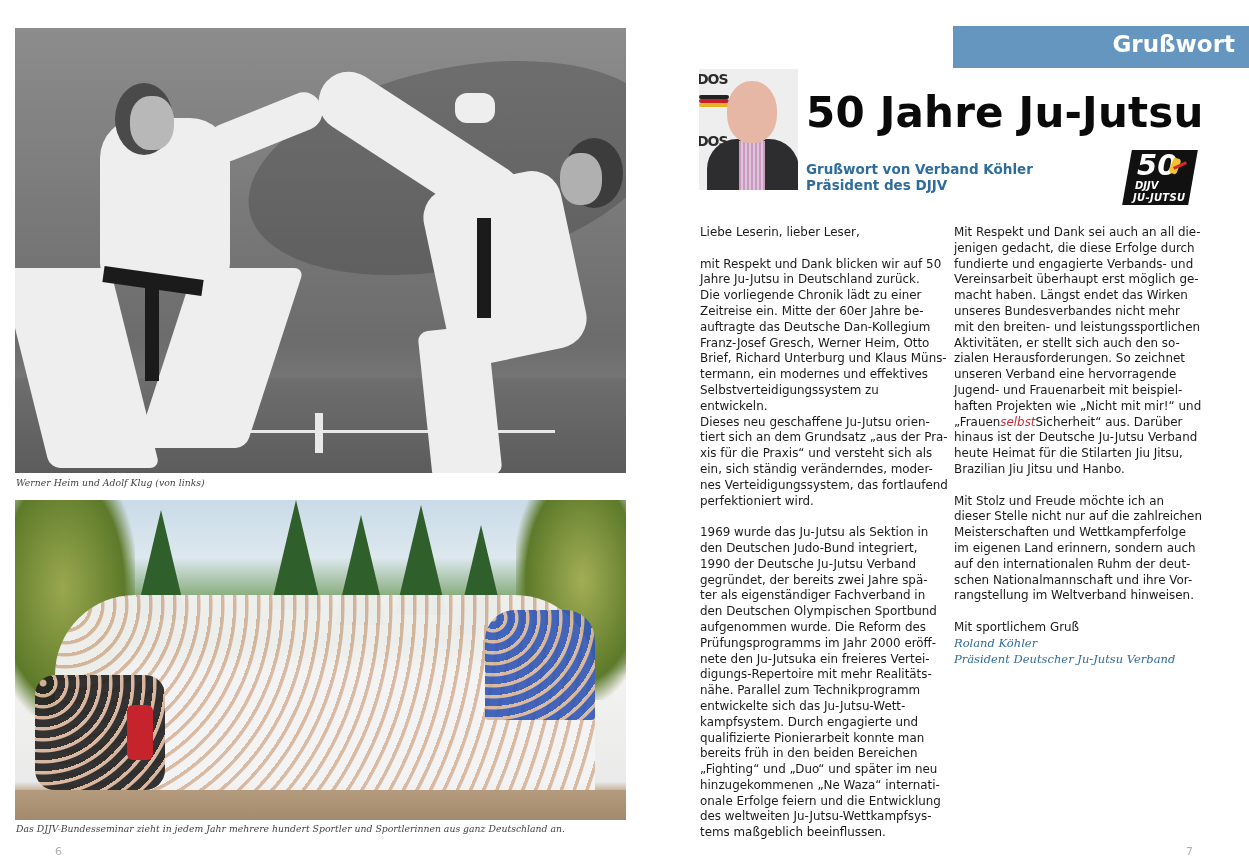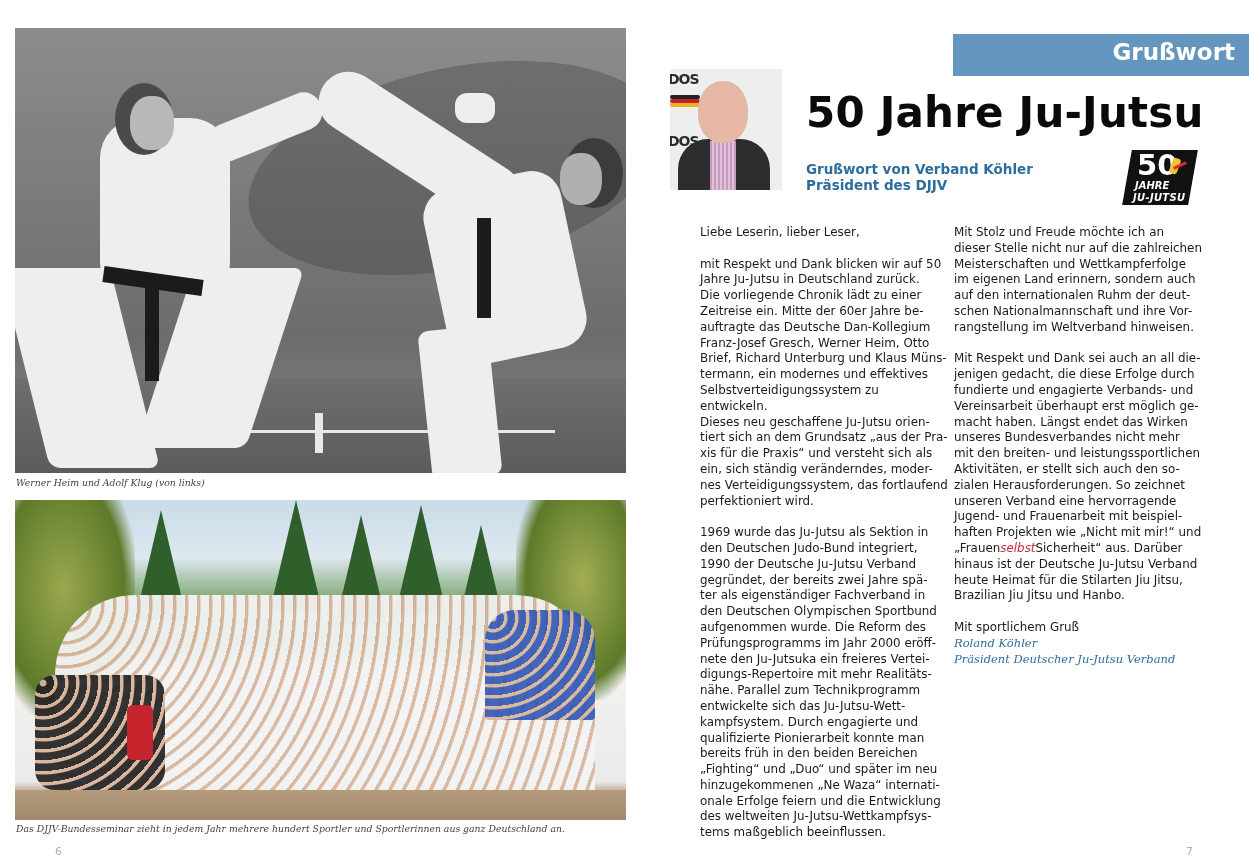--- a/index.html
+++ b/index.html
@@ -51,36 +51,36 @@
   .photo-color .blue-group { position:absolute; left:470px; top:110px; width:110px; height:110px; background:repeating-radial-gradient(circle at 8px 8px, #d7b59a 0 3px, #2f56b5 4px 11px); border-radius:30px 30px 4px 4px; opacity:0.9; }
   .photo-color .black-group { position:absolute; left:20px; top:175px; width:130px; height:115px; background:repeating-radial-gradient(circle at 8px 8px, #d9b39a 0 3px, #222 4px 11px); border-radius:20px; opacity:0.92; }
   .photo-color .red-figure { position:absolute; left:112px; top:205px; width:26px; height:55px; background:#c5242c; border-radius:6px; }
   .photo-color .ground { position:absolute; left:0; right:0; bottom:0; height:30px; background:linear-gradient(180deg,#b49b7d,#a38a6c); }
 
   .page-num { position:absolute; font-size:11px; color:#b0b0b0; }
   .pn-left { left:55px; top:845px; }
   .pn-right { left:1186px; top:845px; }
 
   
-  .section-banner { position:absolute; left:953px; top:34px; width:296px; height:42px; background:#6596c0; }
+  .section-banner { position:absolute; left:953px; top:26px; width:296px; height:42px; background:#6596c0; }
   .section-banner span { position:absolute; right:14px; top:5px; color:#ffffff; font-weight:bold; font-size:23px; }
 
-  .portrait { position:absolute; left:670px; top:69px; width:112px; height:121px; overflow:hidden; background:#eeeeee; }
+  .portrait { position:absolute; left:699px; top:69px; width:99px; height:121px; overflow:hidden; background:#eeeeee; }
   .portrait .bg-logo { position:absolute; left:0; top:0; font-size:14px; font-weight:bold; color:#2b2b2b; letter-spacing:-1px; }
   .portrait .stripe { position:absolute; left:0; width:30px; height:4px; border-radius:2px; }
   .portrait .head { position:absolute; left:28px; top:12px; width:50px; height:62px; border-radius:48% 48% 45% 45%; background:#e6b7a4; }
   .portrait .jacket { position:absolute; left:8px; top:70px; width:92px; height:60px; background:#2d2d30; border-radius:30px 30px 0 0; }
   .portrait .shirt { position:absolute; left:40px; top:72px; width:26px; height:50px; background:repeating-linear-gradient(90deg,#c79ac0 0 2px,#e0c2db 2px 4px); }
 
   .main-title { position:absolute; left:806px; top:88px; font-size:42px; font-weight:bold; color:#0a0a0a; letter-spacing:0.2px; white-space:nowrap; }
   .subtitle { position:absolute; left:806px; top:161px; font-size:13.5px; font-weight:bold; color:#2e6c9c; line-height:16px; }
 
   .anniv-logo { position:absolute; left:1127px; top:150px; width:66px; height:55px; }
   .anniv-logo .plate { position:absolute; left:0; top:0; width:66px; height:55px; background:#111111; transform:skewX(-10deg); }
-  .anniv-logo .num { position:absolute; left:10px; top:-2px; font-size:29px; font-weight:bold; color:#ffffff; }
+  .anniv-logo .num { position:absolute; left:10px; top:-2px; font-size:29px; font-weight:bold; font-style:italic; color:#ffffff; }
   .anniv-logo .figure { position:absolute; left:44px; top:8px; width:8px; height:16px; background:#f1c232; border-radius:3px; transform:rotate(20deg); }
   .anniv-logo .figure2 { position:absolute; left:46px; top:14px; width:14px; height:3px; background:#d62c2c; transform:rotate(-25deg); }
   .anniv-logo .l1 { position:absolute; left:8px; top:30px; font-size:10px; font-weight:bold; color:#ffffff; font-style:italic; }
   .anniv-logo .l2 { position:absolute; left:6px; top:42px; font-size:10px; font-weight:bold; color:#ffffff; font-style:italic; letter-spacing:0.3px; }
 
   .col { position:absolute; font-size:11.9px; line-height:15.8px; color:#1a1a1a; font-family:"DejaVu Sans", sans-serif; }
   .col p { margin:0 0 15.8px 0; white-space:pre-line; }
   .col-1 { left:700px; top:225px; width:250px; }
   .col-2 { left:954px; top:225px; width:260px; }
   .red-italic { color:#c0303b; font-style:italic; }
@@ -149,21 +149,21 @@
 <div class="subtitle">
   <div>Grußwort von Verband Köhler</div>
   <div>Präsident des DJJV</div>
 </div>
 
 <div class="anniv-logo">
   <div class="plate"></div>
   <span class="num">50</span>
   <div class="figure"></div>
   <div class="figure2"></div>
-  <span class="l1">JAHRE</span>
+  <span class="l1">DJJV</span>
   <span class="l2">JU-JUTSU</span>
 </div>
 
 <div class="col col-1">
   <p>Liebe Leserin, lieber Leser,</p>
   <p>mit Respekt und Dank blicken wir auf 50
 Jahre Ju-Jutsu in Deutschland zurück.
 Die vorliegende Chronik lädt zu einer
 Zeitreise ein. Mitte der 60er Jahre be-
 auftragte das Deutsche Dan-Kollegium
@@ -193,41 +193,41 @@
 qualifizierte Pionierarbeit konnte man
 bereits früh in den beiden Bereichen
 „Fighting“ und „Duo“ und später im neu
 hinzugekommenen „Ne Waza“ internati-
 onale Erfolge feiern und die Entwicklung
 des weltweiten Ju-Jutsu-Wettkampfsys-
 tems maßgeblich beeinflussen.</p>
 </div>
 
 <div class="col col-2">
-  <p>Mit Stolz und Freude möchte ich an
-dieser Stelle nicht nur auf die zahlreichen
-Meisterschaften und Wettkampferfolge
-im eigenen Land erinnern, sondern auch
-auf den internationalen Ruhm der deut-
-schen Nationalmannschaft und ihre Vor-
-rangstellung im Weltverband hinweisen.</p>
   <p><span>Mit Respekt und Dank sei auch an all die-
 jenigen gedacht, die diese Erfolge durch
 fundierte und engagierte Verbands- und
 Vereinsarbeit überhaupt erst möglich ge-
 macht haben. Längst endet das Wirken
 unseres Bundesverbandes nicht mehr
 mit den breiten- und leistungssportlichen
 Aktivitäten, er stellt sich auch den so-
 zialen Herausforderungen. So zeichnet
 unseren Verband eine hervorragende
 Jugend- und Frauenarbeit mit beispiel-
 haften Projekten wie „Nicht mit mir!“ und
 „Frauen</span><span class="red-italic">selbst</span><span>Sicherheit“ aus. Darüber
 hinaus ist der Deutsche Ju-Jutsu Verband
 heute Heimat für die Stilarten Jiu Jitsu,
 Brazilian Jiu Jitsu und Hanbo.</span></p>
+  <p>Mit Stolz und Freude möchte ich an
+dieser Stelle nicht nur auf die zahlreichen
+Meisterschaften und Wettkampferfolge
+im eigenen Land erinnern, sondern auch
+auf den internationalen Ruhm der deut-
+schen Nationalmannschaft und ihre Vor-
+rangstellung im Weltverband hinweisen.</p>
   <div>Mit sportlichem Gruß</div>
   <div class="sign">Roland Köhler</div>
   <div class="sign">Präsident Deutscher Ju-Jutsu Verband</div>
 </div>
 
 <div class="page-num pn-right">7</div>
 
 </body></html>

